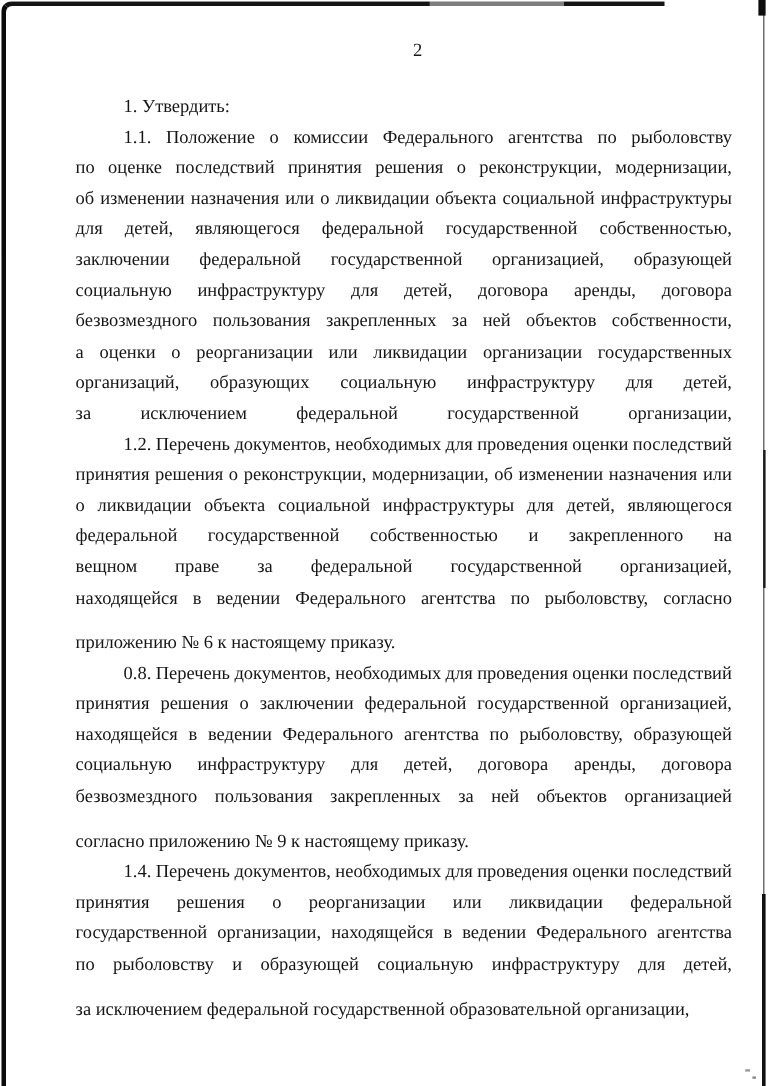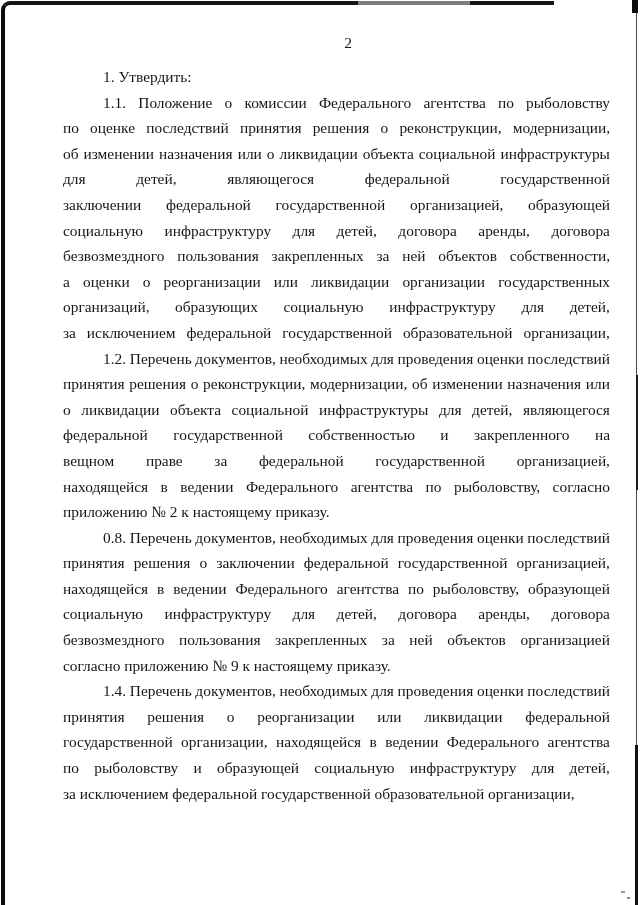--- a/index.html
+++ b/index.html
@@ -56,20 +56,21 @@
     line-height: 25.6px;
     white-space: nowrap;
     overflow: hidden;
   }
   .line.first { padding-left: 40px; }
   
   .line.last {
     display: block;
     padding-left: 0;
     text-align: left;
+    margin-top: 12px;
   }
   .line.last.first { text-indent: 40px; }
   .w { display: inline-block; }
 </style>
 </head>
 <body>
 
 <div class="page">
   <div class="frame"></div>
   <div class="top-fade"></div>
@@ -117,20 +118,21 @@
           <span class="w">объекта</span>
           <span class="w">социальной</span>
           <span class="w">инфраструктуры</span>
         </div>
         <div class="line">
           <span class="w">для</span>
           <span class="w">детей,</span>
           <span class="w">являющегося</span>
           <span class="w">федеральной</span>
           <span class="w">государственной</span>
+          <span class="w">собственностью,</span>
         </div>
         <div class="line">
           <span class="w">заключении</span>
           <span class="w">федеральной</span>
           <span class="w">государственной</span>
           <span class="w">организацией,</span>
           <span class="w">образующей</span>
         </div>
         <div class="line">
           <span class="w">социальную</span>
@@ -166,21 +168,20 @@
           <span class="w">социальную</span>
           <span class="w">инфраструктуру</span>
           <span class="w">для</span>
           <span class="w">детей,</span>
         </div>
         <div class="line">
           <span class="w">за</span>
           <span class="w">исключением</span>
           <span class="w">федеральной</span>
           <span class="w">государственной</span>
-          <span class="w">образовательной</span>
           <span class="w">организации,</span>
         </div>
       </div>
       <div class="para">
         <div class="line first">
           <span class="w">1.2.</span>
           <span class="w">Перечень</span>
           <span class="w">документов,</span>
           <span class="w">необходимых</span>
           <span class="w">для</span>
@@ -228,21 +229,21 @@
         <div class="line">
           <span class="w">находящейся</span>
           <span class="w">в</span>
           <span class="w">ведении</span>
           <span class="w">Федерального</span>
           <span class="w">агентства</span>
           <span class="w">по</span>
           <span class="w">рыболовству,</span>
           <span class="w">согласно</span>
         </div>
-        <div class="line last">приложению № 2 к настоящему приказу.</div>
+        <div class="line last">приложению № 6 к настоящему приказу.</div>
       </div>
       <div class="para">
         <div class="line first">
           <span class="w">0.8.</span>
           <span class="w">Перечень</span>
           <span class="w">документов,</span>
           <span class="w">необходимых</span>
           <span class="w">для</span>
           <span class="w">проведения</span>
           <span class="w">оценки</span>

